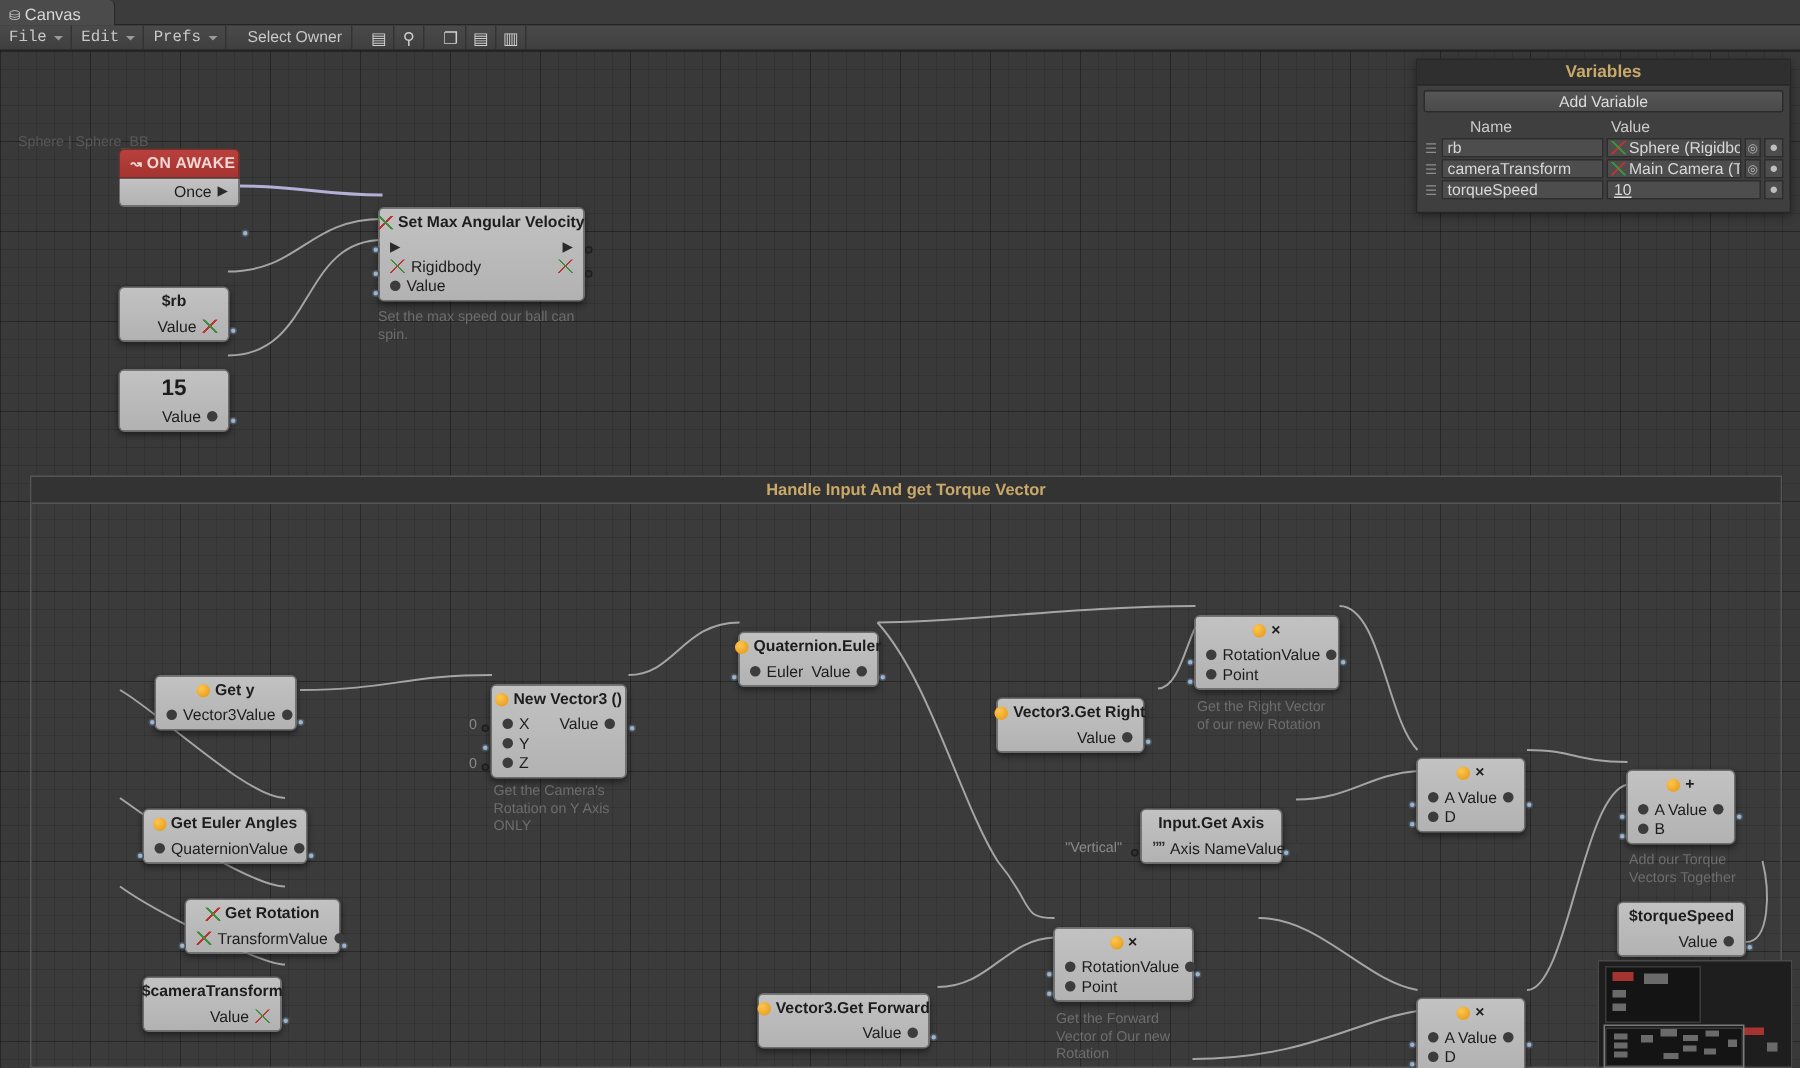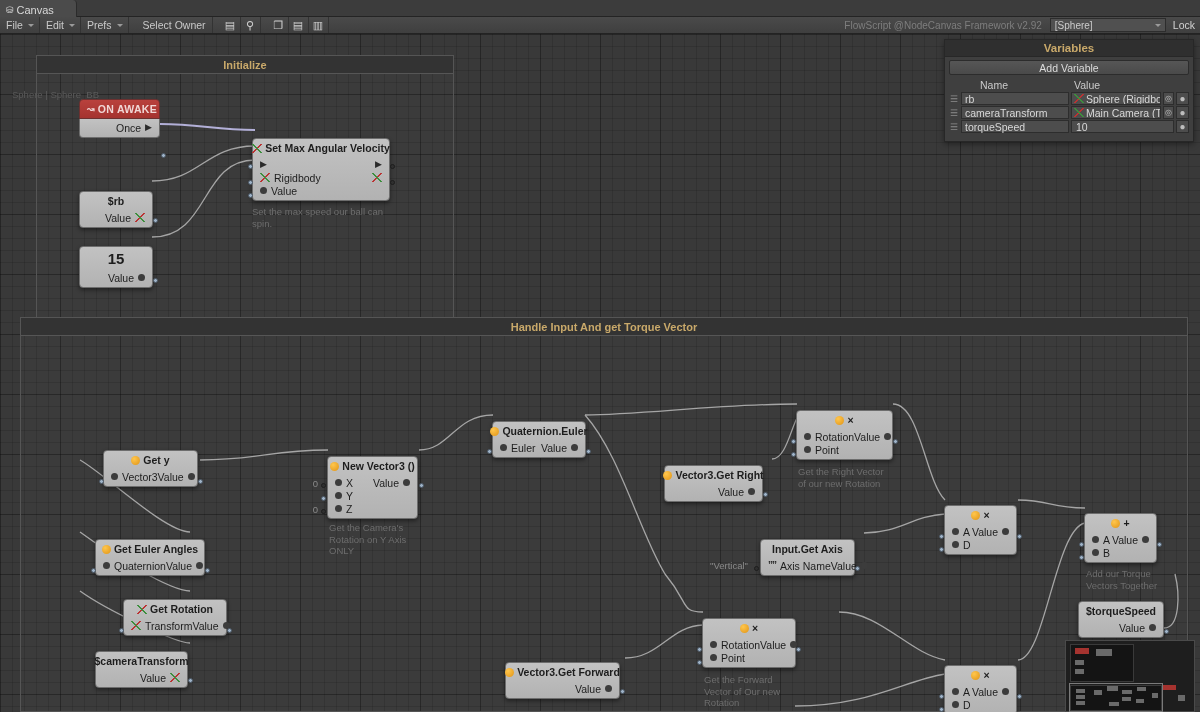--- a/index.html
+++ b/index.html
@@ -30,21 +30,21 @@
     position:absolute; left:0; top:17px; width:1200px; height:17px;
     background:linear-gradient(#4a4a4a,#3f3f3f);
     border-bottom:1px solid #232323;
     display:flex; align-items:stretch;
   }
   .tbitem{
     display:flex; align-items:center; height:100%;
     padding:0 6px; color:#c9c9c9; font-size:10.5px;
     border-right:1px solid #333; position:relative;
   }
-  .tbitem.drop{ padding-right:16px; }
+  .tbitem.drop{ padding-right:16px;font-family:Liberation Mono, monospace; }
   .tbitem.drop:after{
     content:""; position:absolute; right:5px; top:7px;
     border-left:3px solid transparent; border-right:3px solid transparent;
     border-top:3px solid #9a9a9a;
   }
   .tbsep{ width:8px; }
   .tbbtn{
     width:20px; display:flex; align-items:center; justify-content:center;
     border-right:1px solid #333; color:#cfcfcf; font-size:11px;
   }
@@ -253,39 +253,26 @@
     <div class="tbbtn">
         <span>❐</span>
       </div>
     <div class="tbbtn">
         <span>▤</span>
       </div>
     <div class="tbbtn">
         <span>▥</span>
       </div>
     <div class="tbspacer"></div>
-    <div class="tbright">
-      <div class="tb-ver">FlowScript @NodeCanvas Framework v2.92</div>
-      <div class="tb-obj">
-          <span>[Sphere]</span>
-        </div>
-      <div class="tb-lock"><span>Lock</span></div>
-    </div>
   </div>
 
   <div class="canvas">
 
     <div class="breadcrumb">Sphere | Sphere_BB</div>
 
-    <div class="group" style="left:36px; top:21px; width:418px; height:278px;">
-      <div class="group-header">
-        <span>Initialize</span>
-      </div>
-      <div class="group-resize"></div>
-    </div>
 
     <div class="group" style="left:20px; top:283px; width:1168px; height:395px;">
       <div class="group-header">
         <span>Handle Input And get Torque Vector</span>
       </div>
     </div>
 
     <svg class="wires">
 
       <path class="wire flow" d="M160,90 C200,90 215,96 255,96"></path>

